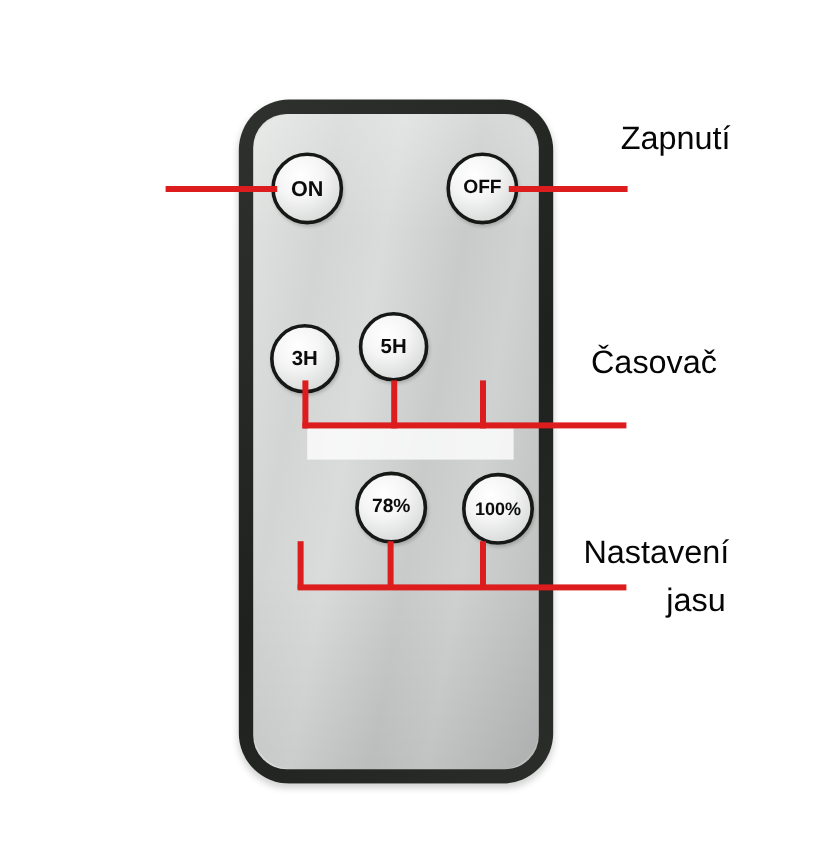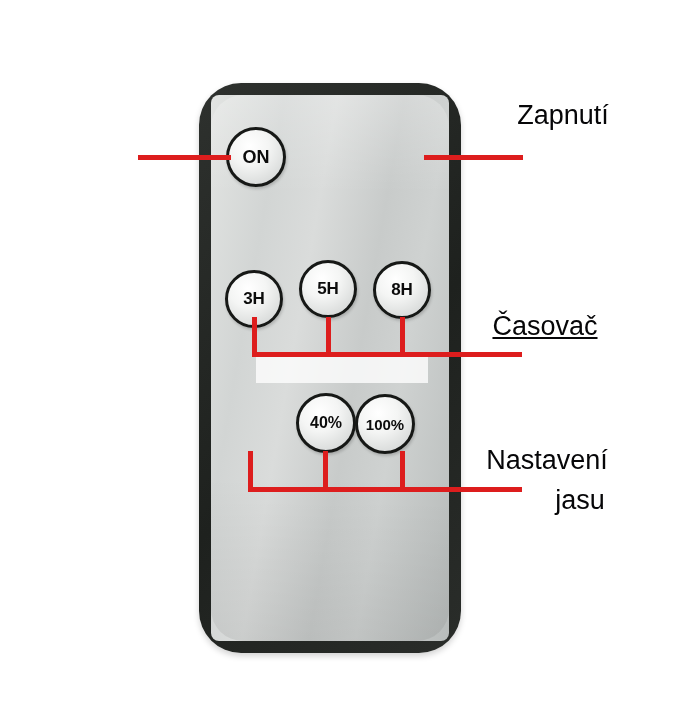--- a/index.html
+++ b/index.html
@@ -18,21 +18,21 @@
     position: absolute;
     left: 199px; top: 83px;
     width: 262px; height: 570px;
     background: linear-gradient(135deg, #2e312e 0%, #1e211e 55%, #2a2d2a 100%);
     border-radius: 42px;
     box-shadow: 0 3px 6px rgba(0,0,0,0.18);
   }
   .remote-face {
     position: absolute;
     left: 12px; top: 12px; right: 12px; bottom: 12px;
-    border-radius: 8px;
+    border-radius: 28px;
     background:
       linear-gradient(100deg,
         #e2e4e2 0%, #d2d5d4 22%, #dadcdb 38%,
         #c8cbca 58%, #cfd2d1 72%, #b8bcbb 100%);
   }
   .remote-face::after { 
     content: "";
     position: absolute; inset: 0;
     border-radius: 32px;
     background: linear-gradient(180deg,
@@ -60,21 +60,21 @@
     cursor: pointer;
     z-index: 3;
   }
   .btn-on   { left: 15px;  top: 32px;  width: 60px; height: 60px; font-size: 18px; }
   .btn-off  { left: 161px; top: 32px;  width: 60px; height: 60px; font-size: 16px; }
   .btn-3h   { left: 14px;  top: 175px; width: 58px; height: 58px; font-size: 17px; }
   .btn-5h   { left: 88px;  top: 165px; width: 58px; height: 58px; font-size: 17px; }
   .btn-8h   { left: 162px; top: 166px; width: 58px; height: 58px; font-size: 17px; }
   .btn-25   { left: 10px;  top: 299px; width: 60px; height: 60px; font-size: 16px; }
   .btn-50   { left: 85px;  top: 298px; width: 60px; height: 60px; font-size: 16px; }
-  .btn-100  { left: 144px; top: 299px; width: 60px; height: 60px; font-size: 15px; }
+  .btn-100  { left: 174px; top: 299px; width: 60px; height: 60px; font-size: 15px; }
 
   
   .red-line {
     position: absolute;
     background: #dd1d1d;
     z-index: 5;
   }
   .line-on        { left: 138px; top: 155px; width: 93px;  height: 5px; }
   .line-off       { left: 424px; top: 155px; width: 99px;  height: 5px; }
   .timer-v1       { left: 252px; top: 317px; width: 5px;   height: 40px; }
@@ -100,43 +100,43 @@
     color: #060608;
     font-size: 27px;
     line-height: 32px;
     text-align: center;
     font-family: "Liberation Sans", sans-serif;
     z-index: 6;
     white-space: nowrap;
   }
   .label-zapnuti   { left: 48px;  top: 93px;  width: 140px; }
   .label-vypnuti   { left: 498px; top: 99px;  width: 130px; }
-  .label-casovac   { left: 480px; top: 310px; width: 130px; text-decoration: underline; }
+  .label-casovac   { left: 480px; top: 286px; width: 130px; }
   .label-nastaveni { left: 474px; top: 444px; width: 146px; }
   .label-jasu      { left: 538px; top: 484px; width: 84px;  }
 </style>
 </head>
 <body>
 
 <div class="canvas">
 
   <div class="remote-body">
     <div class="remote-face">
 
       <button class="btn btn-on">ON</button>
 
+      <button class="btn btn-off">OFF</button>
 
       <button class="btn btn-3h">3H</button>
 
       <button class="btn btn-5h">5H</button>
 
-      <button class="btn btn-8h">8H</button>
 
 
-      <button class="btn btn-50">40%</button>
+      <button class="btn btn-50">78%</button>
 
       <button class="btn btn-100">100%</button>
     </div>
   </div>
 
   <div class="white-patch"></div>
 
   <div class="red-line line-on"></div>
   <div class="red-line line-off"></div>
 

